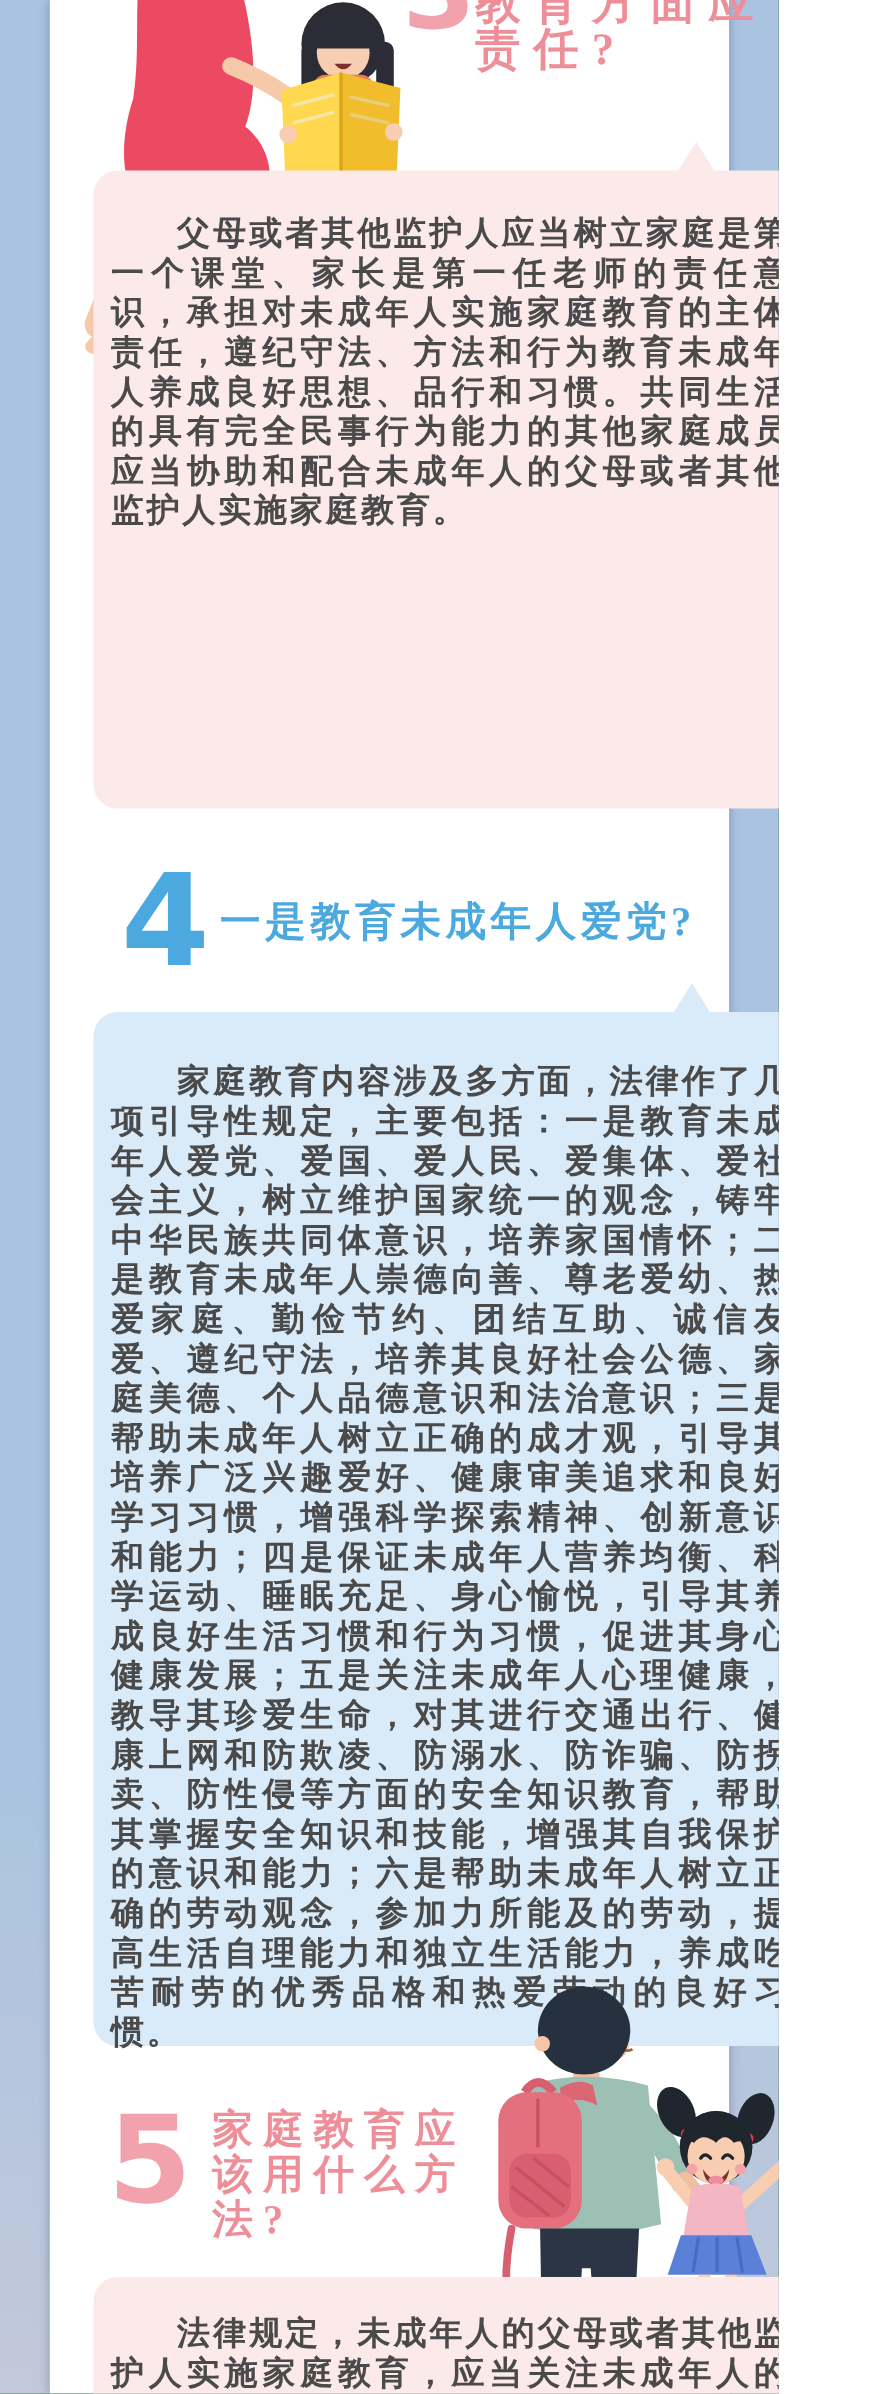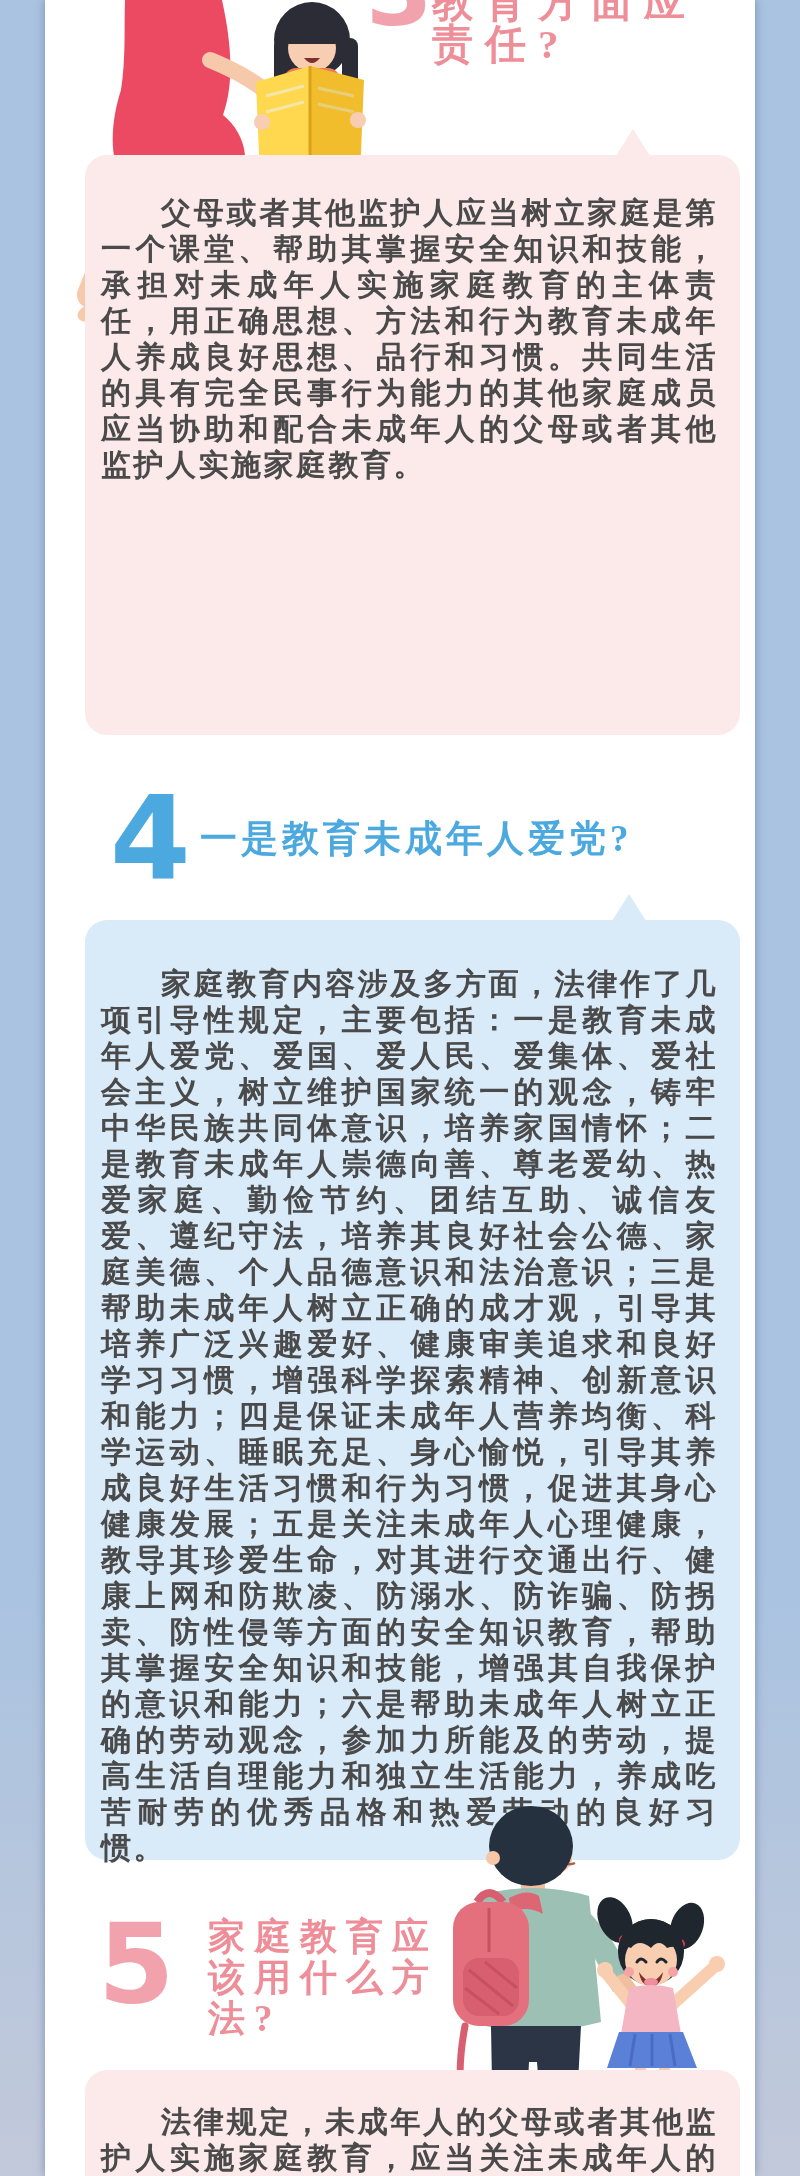--- a/index.html
+++ b/index.html
@@ -1,17 +1,17 @@
 <!DOCTYPE html>
 <html><head>
 <meta charset="utf-8">
 <style>
   html,body{margin:0;padding:0;}
   body{font-family:"Liberation Sans","DejaVu Sans",sans-serif;}
-  .page{position:relative;width:800px;height:2176px;overflow:hidden;background:#14532d;}
+  .page{position:relative;width:708px;height:2176px;overflow:hidden;background:#14532d;}
   .band{position:absolute;top:0;height:100%;width:45px;
         background:linear-gradient(180deg,#a9c3e1 0%,#a9c3e1 72%,#c2c9da 100%);}
   .band-left{left:0;}
   .band-right{right:0;}
   .card{position:absolute;left:45px;right:45px;top:0;bottom:0;background:#ffffff;
         box-shadow:0 0 9px rgba(80,100,140,.55);}
   
   .num{position:absolute;font-family:"DejaVu Sans","Liberation Sans",sans-serif;
        font-weight:900;z-index:3;}
   .num-pink{color:#f2a2ac;}
@@ -19,21 +19,21 @@
   .n3{left:366px;top:-56px;font-size:96px;line-height:96px;}
   .n4{left:110px;top:790px;font-size:116px;line-height:96px;}
   .n5{left:98px;top:1918px;font-size:110px;line-height:92px;}
   
   .title{position:absolute;font-family:"Liberation Serif","DejaVu Serif",serif;
          font-weight:bold;z-index:3;}
   .title-pink{color:#ee8e98;}
   .title-blue{color:#4ba9e0;}
   .t3{left:432px;top:-19px;font-size:41px;line-height:42px;letter-spacing:12px;}
   .t4{left:200px;top:818px;font-size:37px;line-height:42px;letter-spacing:4px;}
-  .t5{left:208px;top:1916px;font-size:37px;line-height:41px;letter-spacing:9px;}
+  .t5{left:193px;top:1916px;font-size:37px;line-height:41px;letter-spacing:9px;}
   
   .bubble{position:absolute;left:85px;width:655px;border-radius:22px;box-sizing:border-box;z-index:4;}
   .bubble-pink{background:#fce9ea;}
   .bubble-blue{background:#d9eaf8;}
   .box3{top:155px;height:580px;padding:40px 22px 0 16px;}
   .box4{top:920px;height:940px;padding:46px 22px 0 16px;z-index:1;}
   .box5{top:2070px;height:160px;padding:34px 22px 0 16px;}
   .pointer{position:absolute;width:0;height:0;z-index:4;
            border-left:17px solid transparent;border-right:17px solid transparent;}
   .ptr3{left:616px;top:129px;border-bottom:27px solid #fce9ea;}
@@ -95,21 +95,21 @@
     </g>
   </svg>
 
   <div class="num num-pink n3">3</div>
   <div class="title title-pink t3">
     <div>教育方面应</div>
     <div>责任?</div>
   </div>
   <div class="pointer ptr3"></div>
   <div class="bubble bubble-pink box3">
-    <p>父母或者其他监护人应当树立家庭是第一个课堂、帮助其掌握安全知识和技能，承担对未成年人实施家庭教育的主体责任，用正确思想、方法和行为教育未成年人养成良好思想、品行和习惯。共同生活的具有完全民事行为能力的其他家庭成员应当协助和配合未成年人的父母或者其他监护人实施家庭教育。</p>
+    <p>父母或者其他监护人应当树立家庭是第一个课堂、家长是第一任老师的责任意识，承担对未成年人实施家庭教育的主体责任，遵纪守法、方法和行为教育未成年人养成良好思想、品行和习惯。共同生活的具有完全民事行为能力的其他家庭成员应当协助和配合未成年人的父母或者其他监护人实施家庭教育。</p>
   </div>
 
   <div class="num num-blue n4">4</div>
   <div class="title title-blue t4">一是教育未成年人爱党?</div>
   <div class="pointer ptr4"></div>
   <div class="bubble bubble-blue box4">
     <p>家庭教育内容涉及多方面，法律作了几项引导性规定，主要包括：一是教育未成年人爱党、爱国、爱人民、爱集体、爱社会主义，树立维护国家统一的观念，铸牢中华民族共同体意识，培养家国情怀；二是教育未成年人崇德向善、尊老爱幼、热爱家庭、勤俭节约、团结互助、诚信友爱、遵纪守法，培养其良好社会公德、家庭美德、个人品德意识和法治意识；三是帮助未成年人树立正确的成才观，引导其培养广泛兴趣爱好、健康审美追求和良好学习习惯，增强科学探索精神、创新意识和能力；四是保证未成年人营养均衡、科学运动、睡眠充足、身心愉悦，引导其养成良好生活习惯和行为习惯，促进其身心健康发展；五是关注未成年人心理健康，教导其珍爱生命，对其进行交通出行、健康上网和防欺凌、防溺水、防诈骗、防拐卖、防性侵等方面的安全知识教育，帮助其掌握安全知识和技能，增强其自我保护的意识和能力；六是帮助未成年人树立正确的劳动观念，参加力所能及的劳动，提高生活自理能力和独立生活能力，养成吃苦耐劳的优秀品格和热爱劳动的良好习惯。</p>
   </div>
 
   <svg class="illus illus-bottom" width="330" height="376" viewBox="0 0 330 376">

